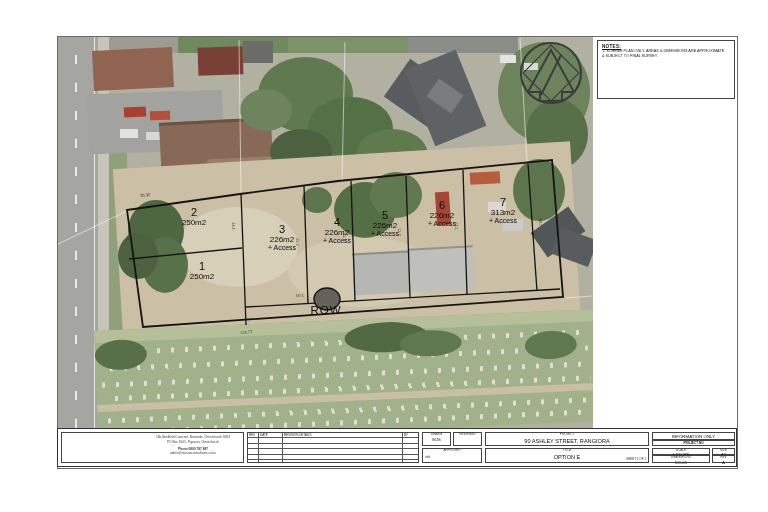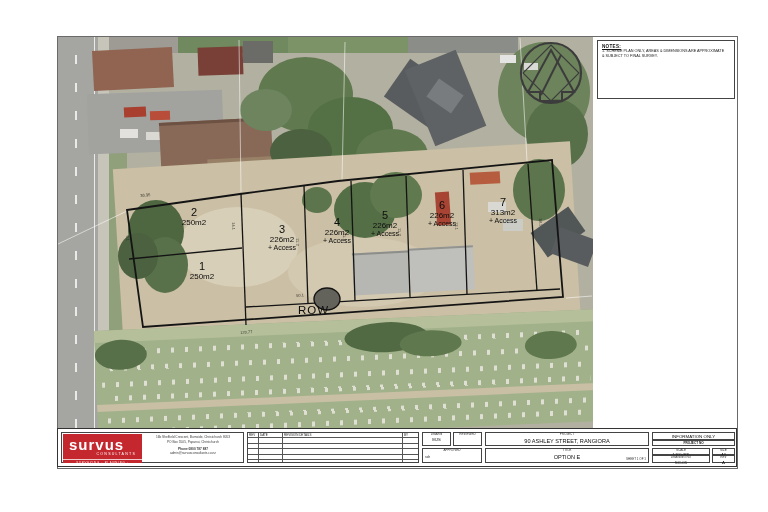--- a/index.html
+++ b/index.html
@@ -182,21 +182,21 @@
   <div class="abs lot-label" style="left:410px;top:200px">
     <div class="lot-num">6</div>
     <div class="lot-area">226m2</div>
     <div class="lot-access">+ Access</div>
   </div>
   <div class="abs lot-label" style="left:471px;top:197px">
     <div class="lot-num">7</div>
     <div class="lot-area">313m2</div>
     <div class="lot-access">+ Access</div>
   </div>
-  <div class="abs" style="left:298px;top:304px;width:56px;text-align:left;font-size:11.5px;letter-spacing:1px;color:#0e0e0e">ROW</div>
+  <div class="abs" style="left:298px;top:304px;width:56px;text-align:center;font-size:11.5px;letter-spacing:1px;color:#0e0e0e">ROW</div>
 
   <span class="abs dim" style="left:140px;top:193px;transform:rotate(-6deg)">30.35</span>
   <span class="abs dim" style="left:130px;top:235px;transform:rotate(83deg)">9.1</span>
   <span class="abs dim" style="left:236px;top:222px;transform:rotate(87deg)">14.1</span>
   <span class="abs dim" style="left:300px;top:238px;transform:rotate(88deg)">11.3</span>
   <span class="abs dim" style="left:347px;top:233px;transform:rotate(88deg)">11.3</span>
   <span class="abs dim" style="left:402px;top:228px;transform:rotate(88deg)">11.3</span>
   <span class="abs dim" style="left:459px;top:222px;transform:rotate(88deg)">13.1</span>
   <span class="abs dim" style="left:296px;top:293px;transform:rotate(-4deg)">50.1</span>
   <span class="abs dim" style="left:240px;top:330px;transform:rotate(-4deg)">120.77</span>
@@ -204,25 +204,20 @@
 
   <div class="abs" id="notes">
     <div class="h">NOTES:</div>
     <div class="l">1.  SCHEME PLAN ONLY, AREAS &amp; DIMENSIONS ARE APPROXIMATE</div>
     <div class="l">&amp; SUBJECT TO FINAL SURVEY.</div>
   </div>
 
   <div class="abs" id="tblock">
 
     <div class="cellbox" style="left:3px;top:3px;width:183px;height:31px">
-      <div id="logo-red">
-        <div id="logo-brand">survus</div>
-        <div id="logo-sub">CONSULTANTS</div>
-        <div id="logo-tag">SURVEYING · PLANNING · ENGINEERING</div>
-      </div>
       <div class="abs addr" style="left:81px;top:2px;width:100px">
         <div>16b Sheffield Crescent, Burnside, Christchurch 8053</div>
         <div>PO Box 5505, Papanui, Christchurch</div>
         <div style="margin-top:2px;font-weight:bold">Phone 0800 787 887</div>
         <div>admin@survusconsultants.co.nz</div>
       </div>
     </div>
 
     <div class="cellbox" style="left:189px;top:3px;width:172px;height:31px;overflow:hidden">
       <div class="rt-row" style="background:#fff">

